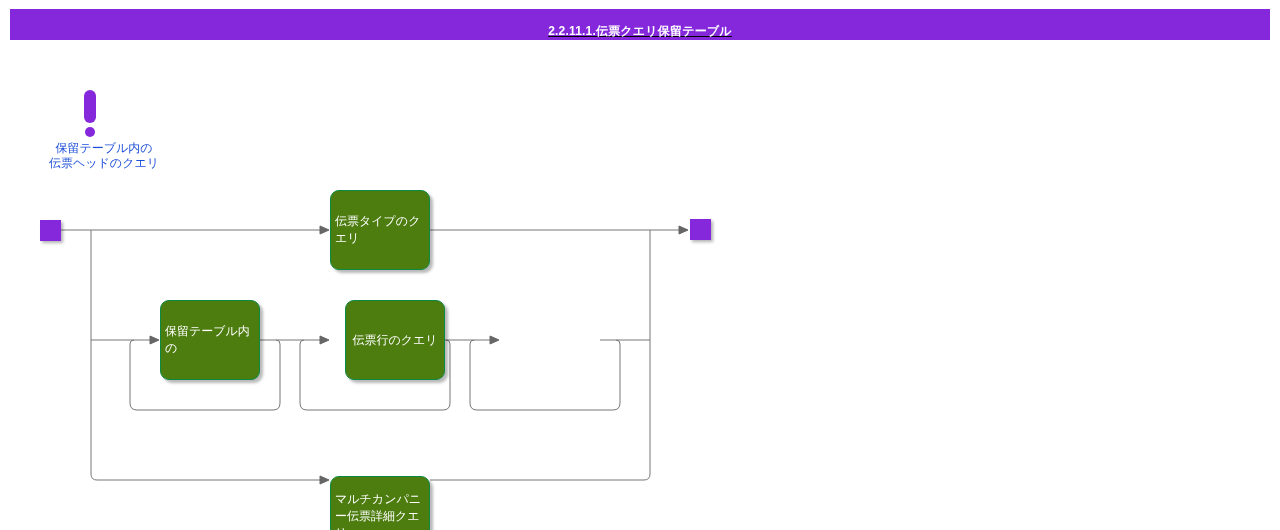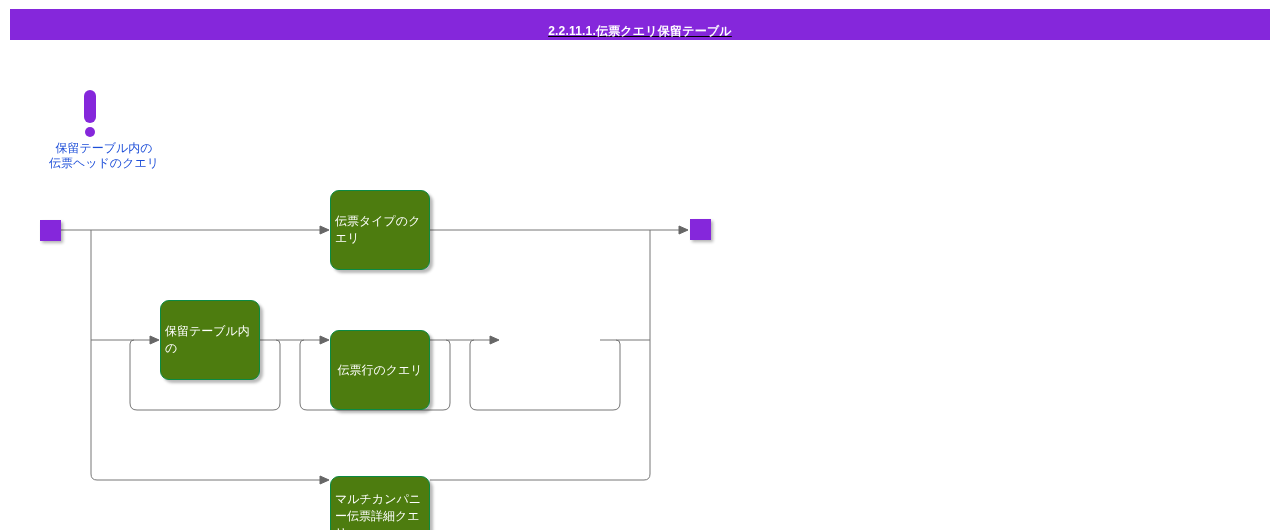--- a/index.html
+++ b/index.html
@@ -106,21 +106,21 @@
     align-items: center;
     justify-content: center;
     text-align: left;
     color: #ffffff;
     font-size: 12px;
     line-height: 17px;
     padding: 4px;
   }
   #node-doc-type      { left: 330px; top: 190px; }
   #node-doc-header    { left: 160px; top: 300px; }
-  #node-doc-line      { left: 330px; top: 300px; margin-top: 30px; }
+  #node-doc-line      { left: 345px; top: 300px; }
   #node-doc-detail    { left: 500px; top: 300px; }
   #node-multicompany  { left: 330px; top: 440px; margin-top: 36px; }
 </style>
 </head>
 <body>
 
 <div id="canvas">
 
   <div class="header-bar">
     <span class="title">2.2.11.1.伝票クエリ保留テーブル</span>

